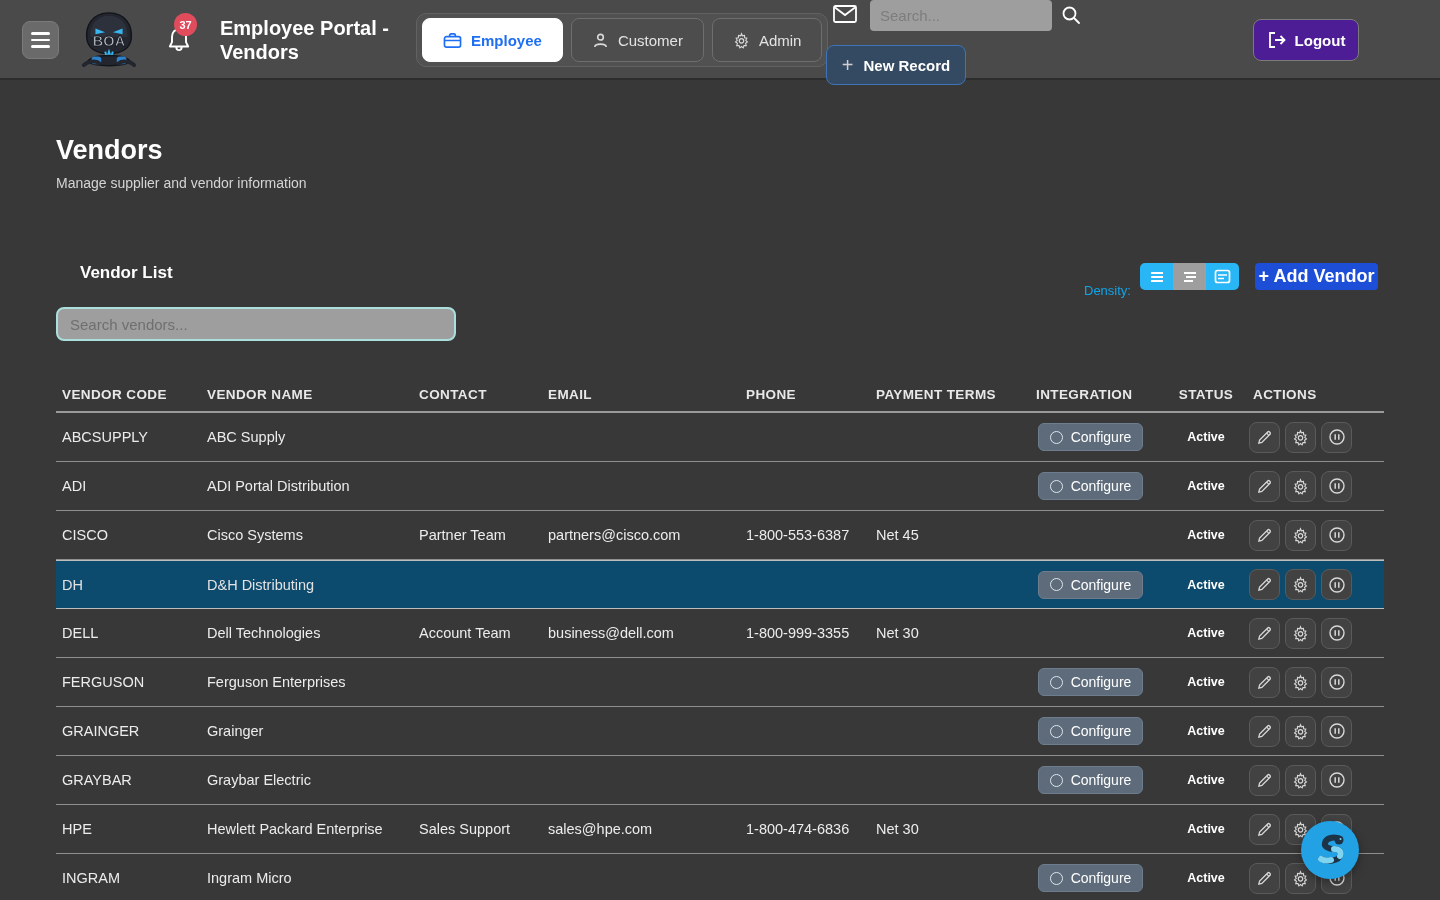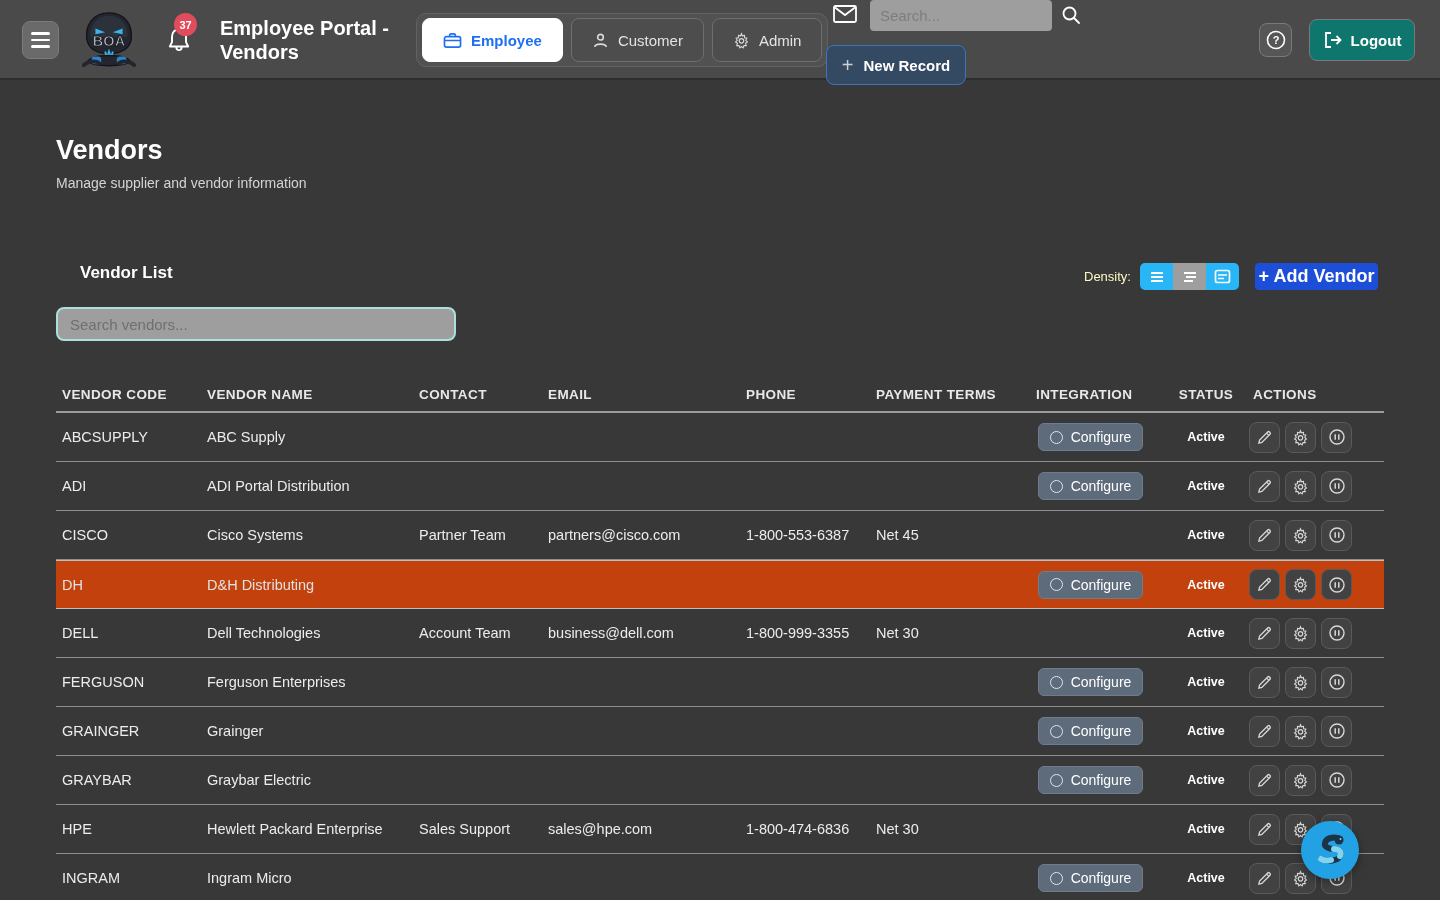--- a/index.html
+++ b/index.html
@@ -66,34 +66,34 @@
     font-family:"Liberation Sans", sans-serif;
   }
   .new-record-btn .plus { color:#cfcfcf; font-size:20px; font-weight:normal; line-height:1; }
 
   .help-btn {
     position:absolute; left:1259px; top:23px; width:33px; height:34px;
     background:#565656; border:1px solid #7a7a7a; border-radius:8px;
     display:flex; align-items:center; justify-content:center; cursor:pointer;
   }
   .logout-btn {
-    position:absolute; left:1309px; top:19px; width:106px; height:42px;
-    background:#0f766e; border:1px solid #7a7a7a; border-radius:8px;
+    position:absolute; left:1253px; top:19px; width:106px; height:42px;
+    background:#4c1d95; border:1px solid #7a7a7a; border-radius:8px;
     color:#fff; font-size:15px; font-weight:bold; cursor:pointer;
     display:flex; align-items:center; justify-content:center; gap:8px;
     font-family:"Liberation Sans", sans-serif;
   }
 
   
   .page-title { position:absolute; left:56px; top:135px; font-size:27px; font-weight:bold; color:#fff; }
   .page-subtitle { position:absolute; left:56px; top:175px; font-size:14px; color:#d4d4d4; }
 
   
   .list-heading { position:absolute; left:80px; top:263px; font-size:17px; font-weight:bold; color:#fff; }
-  .density-label { position:absolute; left:1084px; top:269px; font-size:13px; color:#fef9c3; }
+  .density-label { position:absolute; left:1084px; top:283px; font-size:13px; color:#0ea5e9; }
   .density-group { position:absolute; left:1140px; top:263px; display:flex; height:27px; border-radius:5px; overflow:hidden; }
   .density-btn { width:33px; height:27px; border:none; cursor:pointer; display:flex; align-items:center; justify-content:center; }
   .density-btn.on  { background:#29b6f6; }
   .density-btn.off { background:#9e9e9e; }
 
   .add-vendor-btn {
     position:absolute; left:1255px; top:263px; width:123px; height:27px;
     background:#1d4ed8; border:none; border-radius:4px; cursor:pointer;
     color:#fff; font-size:18px; font-weight:bold;
     display:flex; align-items:center; justify-content:center;
@@ -117,21 +117,21 @@
   }
   .vhead { height:35px; border-bottom:2px solid #9a9a9a; }
   .vhead .hcell {
     font-size:13.5px; font-weight:bold; color:#e8e8e8; letter-spacing:0.4px;
     padding-left:6px; text-transform:uppercase;
   }
   .vhead .hcell.c-status { text-align:center; padding-left:0; }
 
   .vbody .vrow { height:49px; border-bottom:1px solid #8f8f8f; }
   .cell { font-size:14.5px; color:#ececec; padding-left:6px; white-space:nowrap; overflow:hidden; }
-  .vrow.highlighted { background:#c2410c; border-top:1px solid #bdbdbd; border-bottom:1px solid #bdbdbd; }
+  .vrow.highlighted { background:#0c4a6e; border-top:1px solid #bdbdbd; border-bottom:1px solid #bdbdbd; }
   .vrow.highlighted .cell { color:#e2e2e2; }
 
   .configure-btn {
     width:105px; height:28px; margin-left:2px;
     background:#5d6b7b; border:1px solid #6e7d8e; border-radius:6px;
     color:#fff; font-size:14px; cursor:pointer;
     display:flex; align-items:center; justify-content:center; gap:8px;
     font-family:"Liberation Sans", sans-serif;
   }
   .configure-btn .circ { width:13px; height:13px; border:1.6px solid #dfe5ea; border-radius:50%; display:inline-block; }

